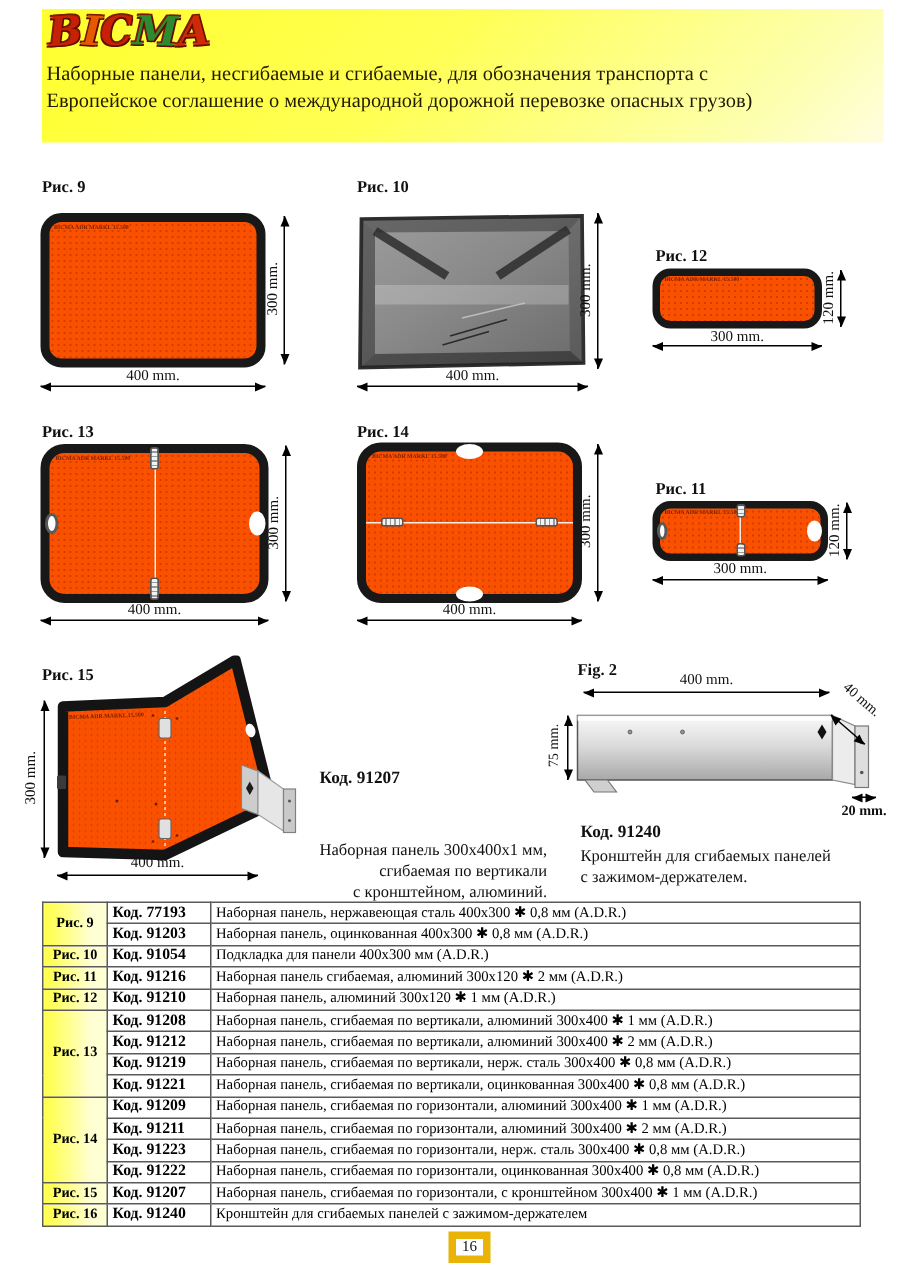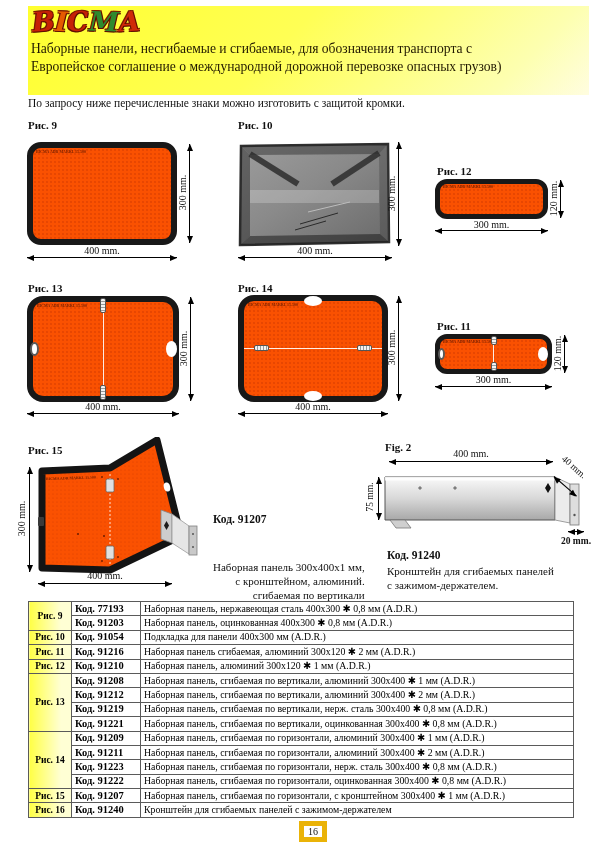--- a/index.html
+++ b/index.html
@@ -58,21 +58,20 @@
 <div class="page">
 
   <div class="yellow-band"></div>
   <div class="logo">
     <span class="lg-b">B</span><span class="lg-i">I</span><span class="lg-c">C</span><span class="lg-m">M</span><span class="lg-a">A</span>
   </div>
   <div class="title">
     <div>Наборные панели, несгибаемые и сгибаемые, для обозначения транспорта с</div>
     <div>Европейское соглашение о международной дорожной перевозке опасных грузов)</div>
   </div>
-  <div class="note">По запросу ниже перечисленные знаки можно изготовить с защитой кромки.</div>
 
   <div class="figlabel" style="left:28px;top:119px;">Рис. 9</div>
   <div class="panel" style="left:27px;top:142px;width:150px;height:103px;border-radius:14px;">
     <span class="brand" style="left:3px;top:2px;">BICMA ADR MARKL 15.500</span>
   </div>
   <div class="dim-v" style="left:189px;top:144px;height:99px;"></div>
   <span class="vlabel" style="left:162px;top:187px;">300 mm.</span>
   <div class="dim-h" style="left:27px;top:257px;width:150px;"></div>
   <span class="hlabel" style="left:27px;top:245px;width:150px;">400 mm.</span>
 
@@ -183,22 +182,22 @@
     </g>
   </svg>
   <span class="brand" style="left:46px;top:477px;transform:scale(.78) rotate(-2deg);">BICMA ADR MARKL 15.500</span>
   <div class="dim-v" style="left:29px;top:467px;height:105px;"></div>
   <span class="vlabel" style="left:1px;top:513px;">300 mm.</span>
   <div class="dim-h" style="left:38px;top:583px;width:134px;"></div>
   <span class="hlabel" style="left:38px;top:570px;width:134px;">400 mm.</span>
   <div class="code" style="left:213px;top:513px;">Код. 91207</div>
   <div class="desc" style="left:213px;top:560px;text-align:right;">
     <div>Наборная панель 300x400x1 мм,</div>
+    <div>сгибаемая по вертикали</div>
     <div>с кронштейном, алюминий.</div>
-    <div>сгибаемая по вертикали</div>
   </div>
 
   <div class="figlabel" style="left:385px;top:441px;">Fig. 2</div>
   <svg class="abs" style="left:375px;top:455px;" width="215" height="115">
     <defs>
       <linearGradient id="g16" x1="0" y1="0" x2="0" y2="1">
         <stop offset="0" stop-color="#fafafa"></stop>
           <stop offset=".5" stop-color="#d8d8d8"></stop>
           <stop offset="1" stop-color="#a8a8a8"></stop>
       </linearGradient>

